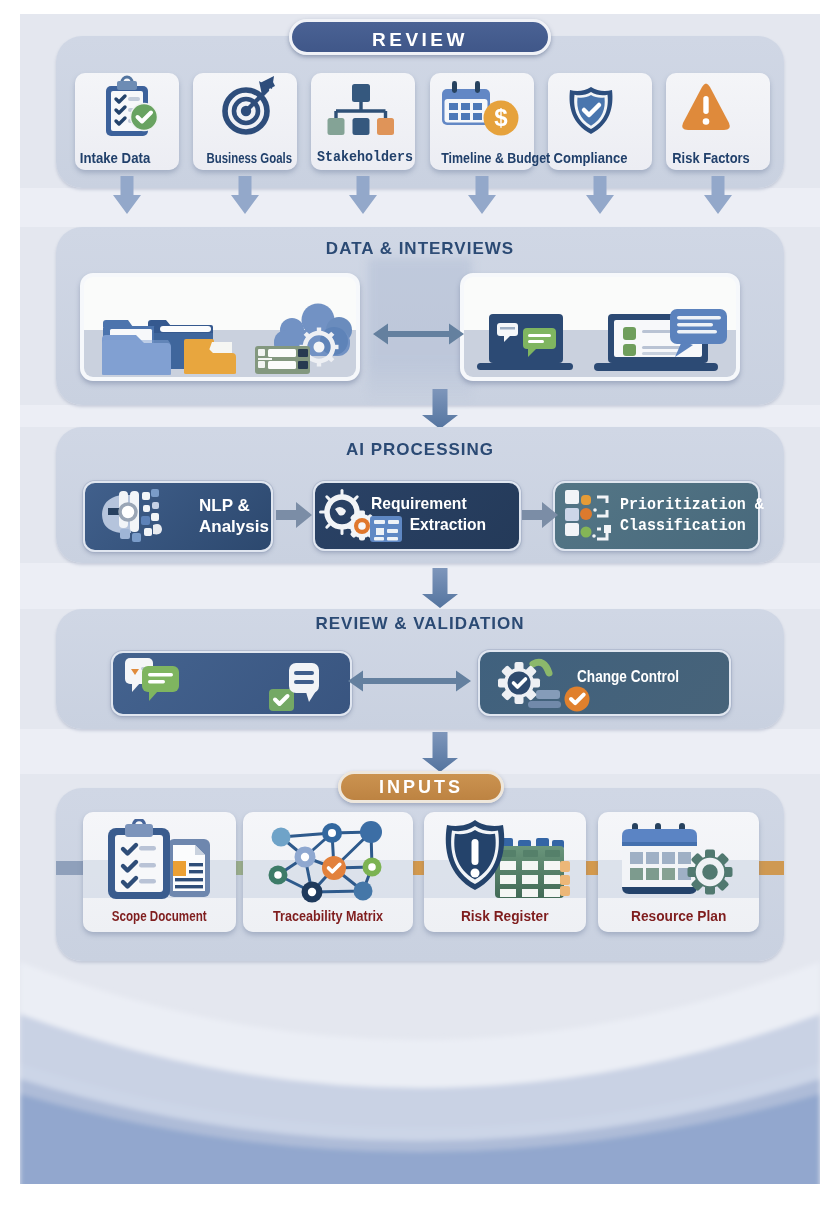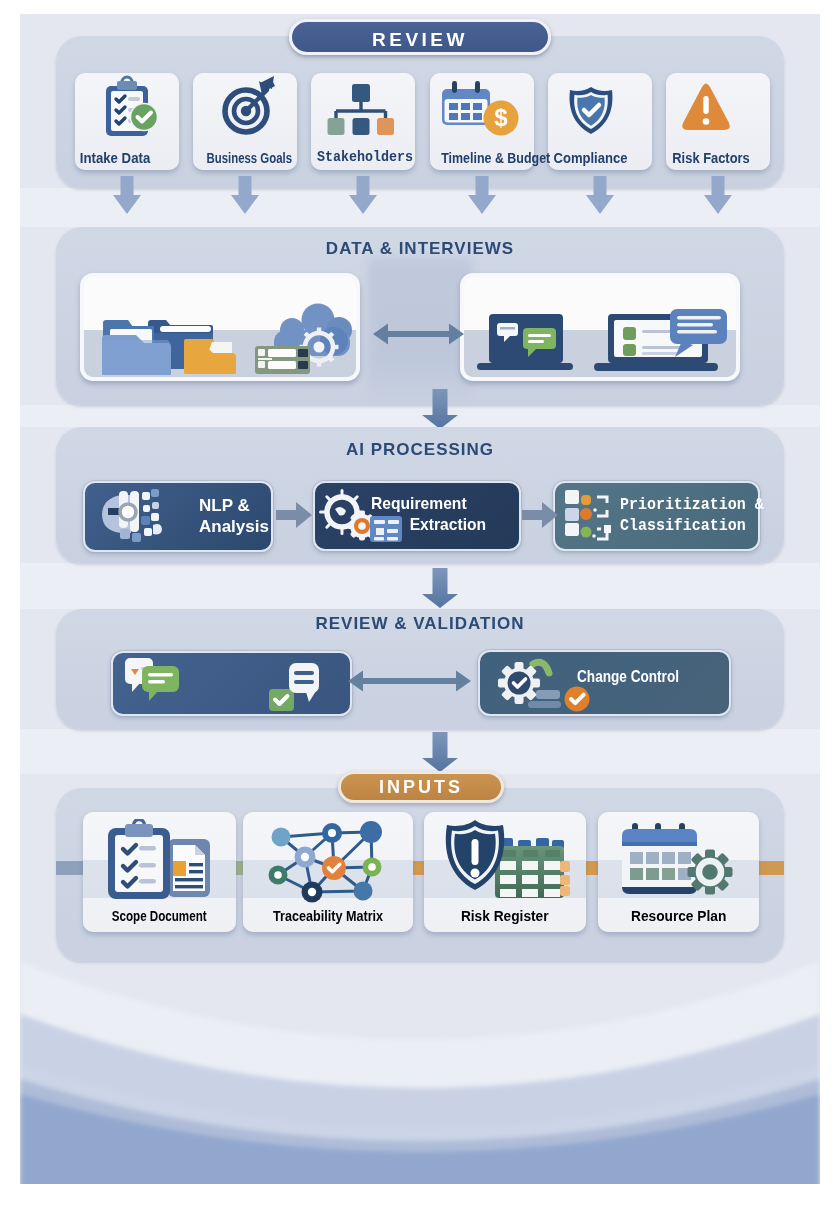--- a/index.html
+++ b/index.html
@@ -12,21 +12,21 @@
 .sq{display:inline-block;transform-origin:center;}
 .ilab{top:135px;width:104px;text-align:left;font-weight:bold;font-size:15px;color:#21406b;white-space:nowrap;}
 .sqL{display:inline-block;transform-origin:left center;}
 .dcard{position:absolute;background:#fafbfa;border-radius:13px;border:4px solid #f6f8fb;box-sizing:border-box;box-shadow:0 3px 5px rgba(90,105,140,0.4);overflow:hidden;}
 .dband{position:absolute;left:0;bottom:0;width:100%;background:#cad1de;}
 .dtitle{position:absolute;top:9px;left:0;width:100%;text-align:center;font-weight:bold;font-size:16px;color:#274873;}
 .aibox{position:absolute;border-radius:12px;border:2px solid #e0e6f0;box-shadow:0 0 0 1px rgba(160,172,195,0.5),0 2px 4px rgba(80,95,130,0.35);}
 .aitext{position:absolute;color:#fff;font-weight:bold;font-size:17px;line-height:21px;}
 .ocard{position:absolute;background:linear-gradient(180deg,#f5f6f9 0%,#eef0f4 100%);border-radius:10px;box-shadow:0 3px 5px rgba(90,105,140,0.35);}
 .oband{position:absolute;left:0;height:38px;background:rgba(203,211,225,0.55);}
-.olabel{position:absolute;left:0;width:100%;text-align:center;font-weight:bold;font-size:14px;color:#000000;white-space:nowrap;}
+.olabel{position:absolute;left:0;width:100%;text-align:center;font-weight:bold;font-size:14px;color:#7f1d1d;white-space:nowrap;}
 .cseg{position:absolute;height:14px;}
 </style>
 </head>
 <body>
 <div id="page">
 
 <svg class="abs" style="left:0;top:0;" width="800" height="1170" viewBox="0 0 800 1170">
   <defs>
         <filter id="soft" x="-3%" y="-3%" width="106%" height="106%">
           <feGaussianBlur stdDeviation="2.5"></feGaussianBlur>

